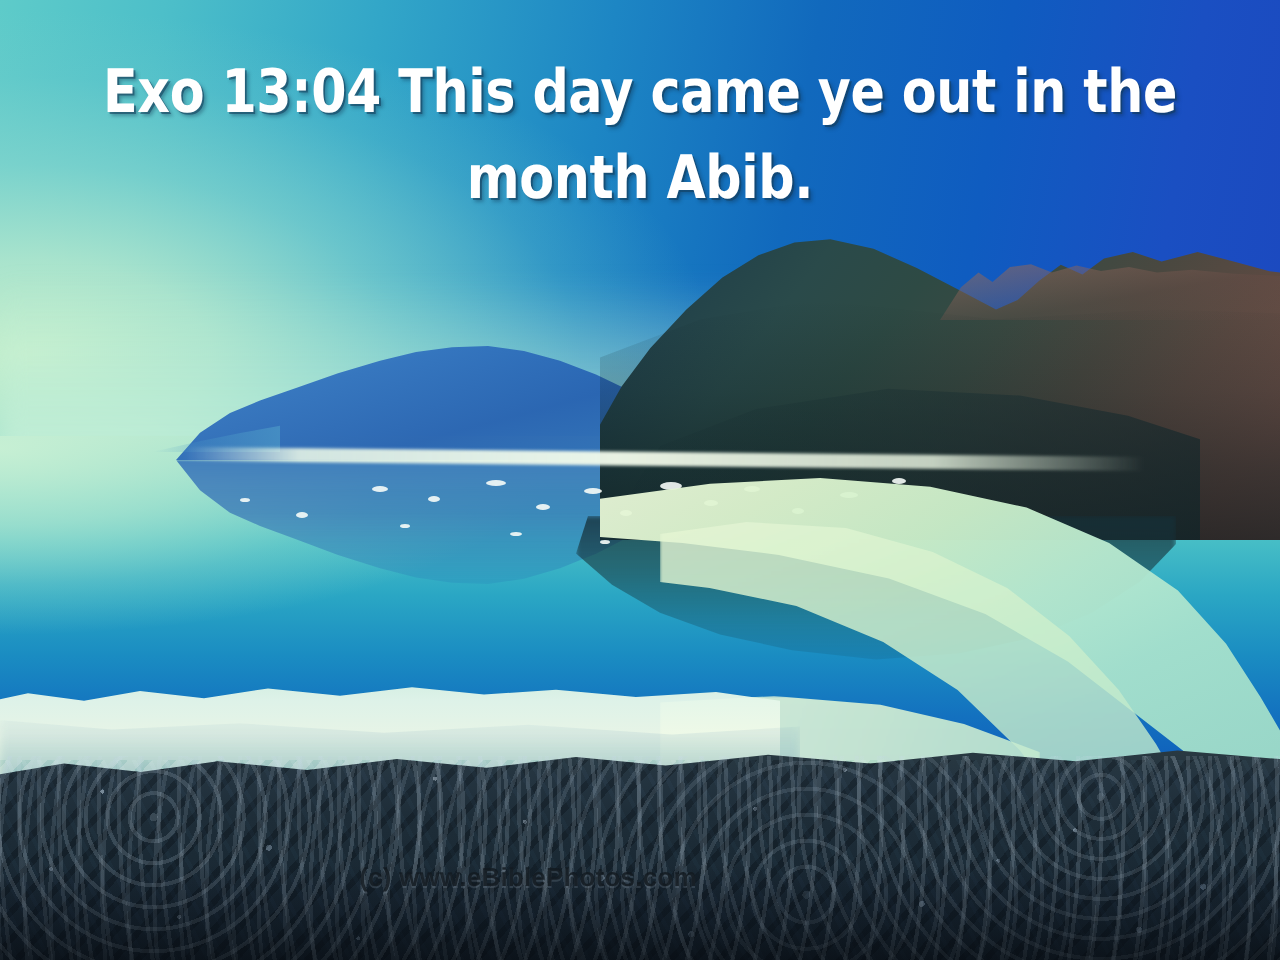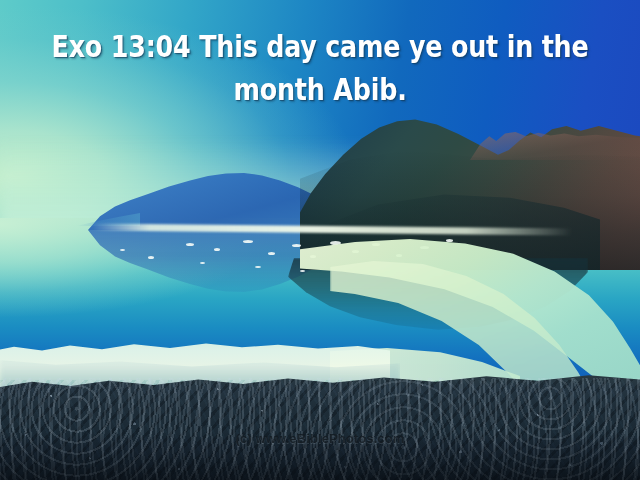--- a/index.html
+++ b/index.html
@@ -334,21 +334,21 @@
     padding: 0 16px;
     box-sizing: border-box;
     white-space: pre-line;
   }
 
   
   .watermark {
     position: absolute;
     left: 0;
     top: 431px;
-    width: 640px;
+    width: 528px;
     text-align: center;
     font-family: "Liberation Sans", sans-serif;
     font-weight: bold;
     font-size: 13px;
     letter-spacing: 0.1px;
     color: rgba(18,26,32,0.82);
     text-shadow: 0 1px 0 rgba(170,190,205,0.18);
   }
 </style>
 </head>

